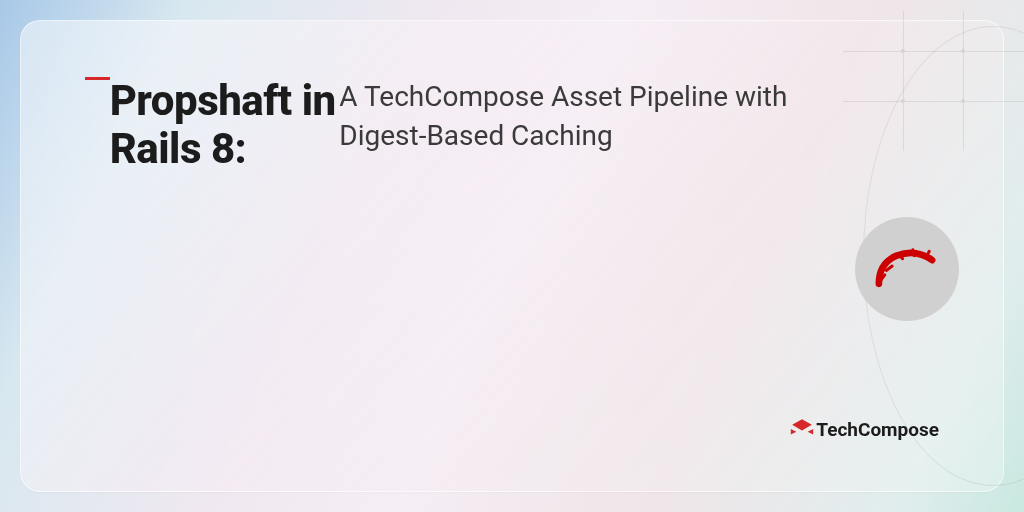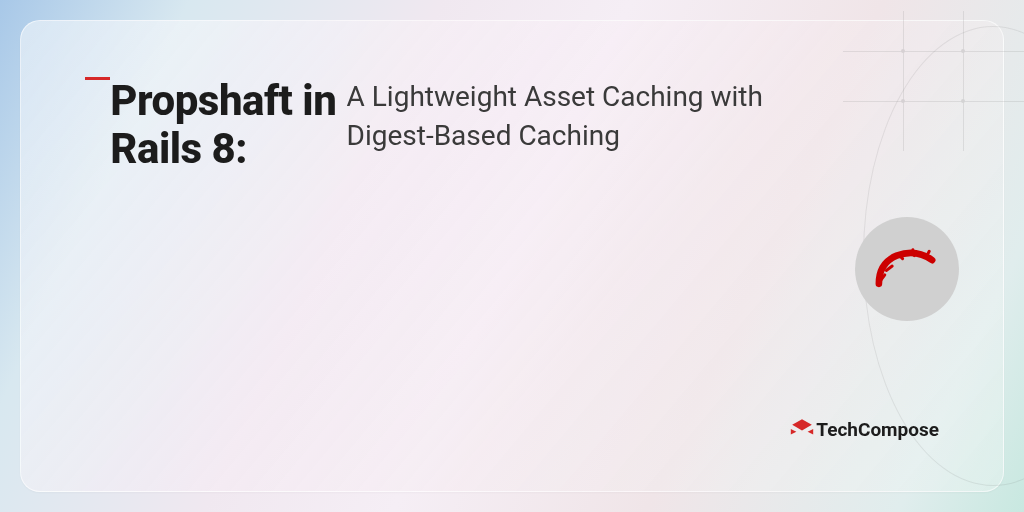--- a/index.html
+++ b/index.html
@@ -114,21 +114,21 @@
     <div class="dot" style="left:58px;top:88px"></div>
     <div class="dot" style="left:118px;top:88px"></div>
   </div>
 
   <div class="arc"></div>
 
   <div class="accent-line"></div>
 
   <h1 class="title">Propshaft in Rails 8:</h1>
 
-  <p class="subtitle">A Lightweight Asset Caching with Digest-Based Caching</p>
+  <p class="subtitle">A TechCompose Asset Pipeline with Digest-Based Caching</p>
 
   <div class="rails-badge">
     <svg viewBox="0 0 100 100">
       <path d="M 12 70 Q 12 42 36 32 Q 62 22 84 38" stroke="#cc0000" stroke-width="9" fill="none" stroke-linecap="round"></path>
       <line x1="20" y1="58" x2="14" y2="66" stroke="#cc0000" stroke-width="4" stroke-linecap="round"></line>
       <line x1="30" y1="46" x2="22" y2="52" stroke="#cc0000" stroke-width="4" stroke-linecap="round"></line>
       <line x1="44" y1="36" x2="38" y2="30" stroke="#cc0000" stroke-width="4" stroke-linecap="round"></line>
       <line x1="60" y1="32" x2="58" y2="24" stroke="#cc0000" stroke-width="4" stroke-linecap="round"></line>
       <line x1="76" y1="34" x2="80" y2="26" stroke="#cc0000" stroke-width="4" stroke-linecap="round"></line>
     </svg>

